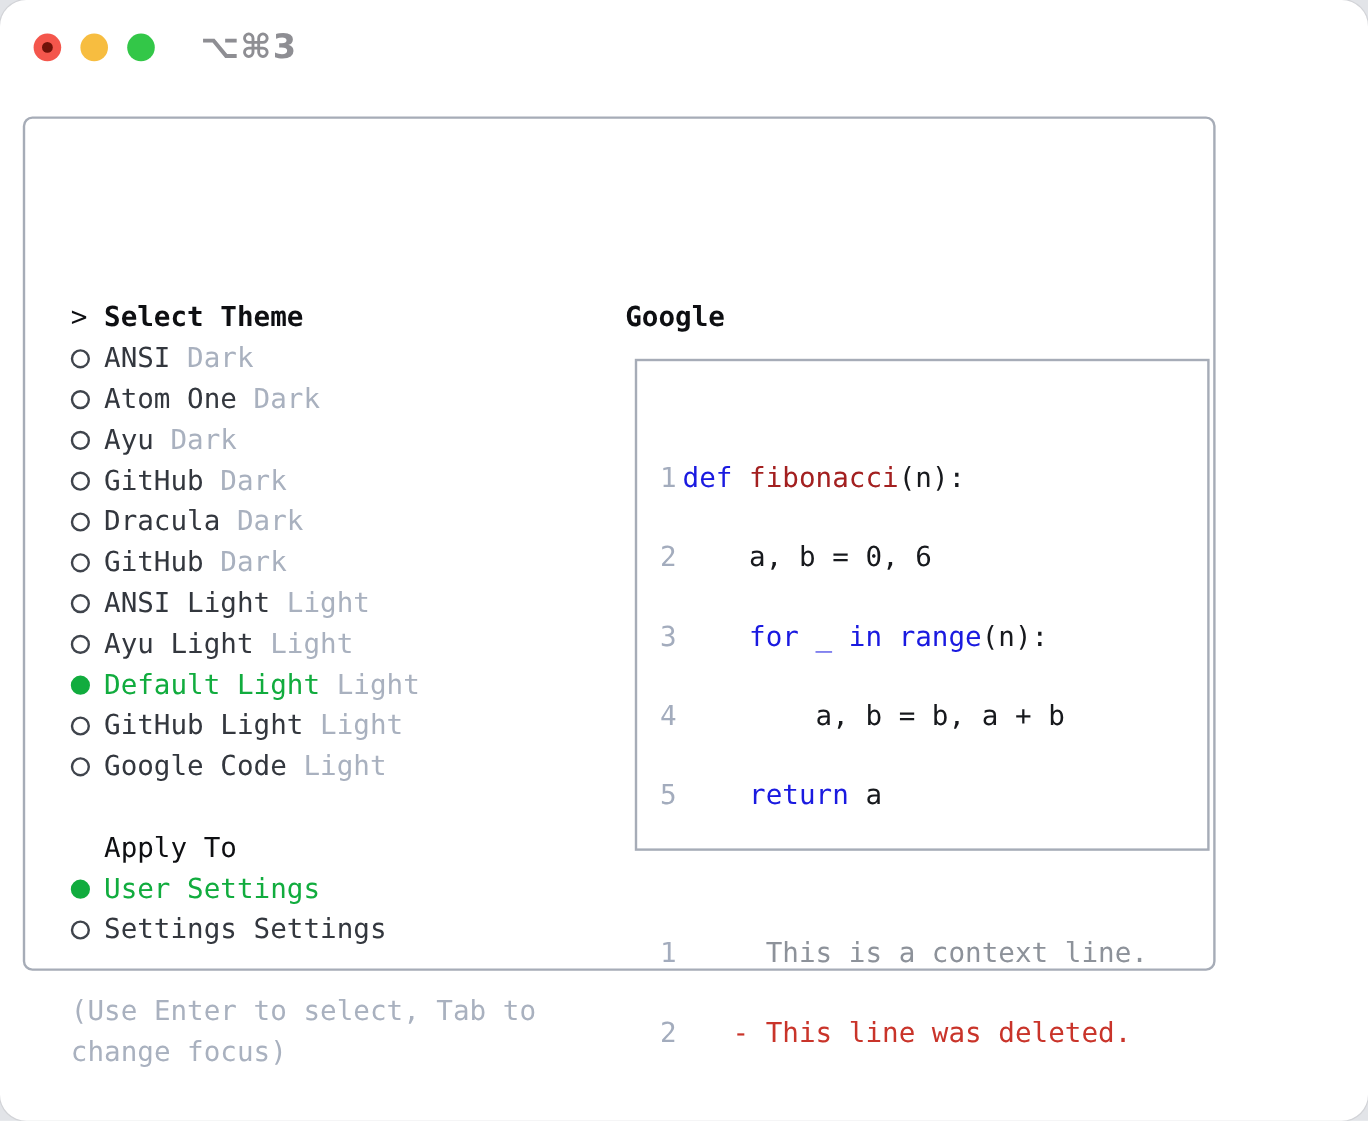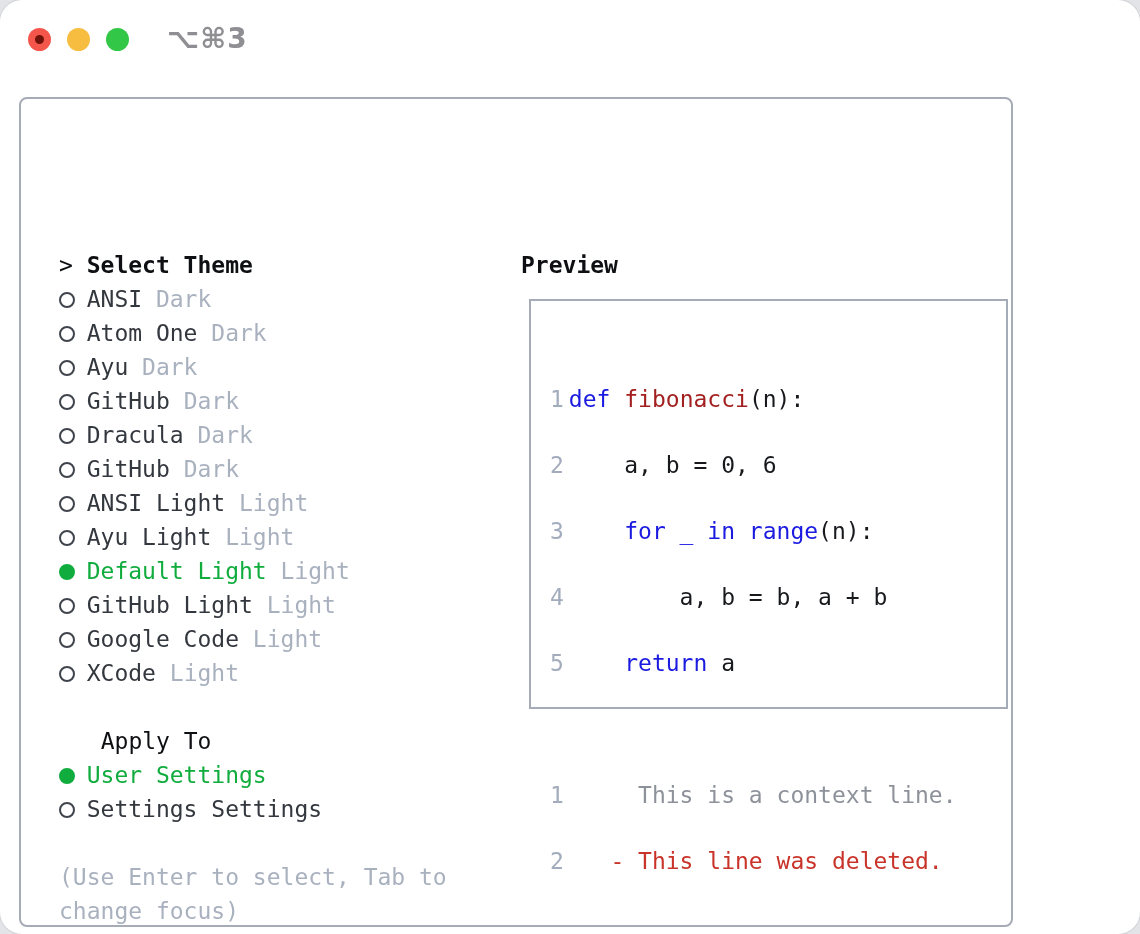--- a/index.html
+++ b/index.html
@@ -25,36 +25,36 @@
   .tl-min{left:67px;background:var(--traffic-yellow);}
   .tl-zoom{left:106px;background:var(--traffic-green);}
   .win-title{
     position:absolute;left:167px;top:22px;
     font-family:"DejaVu Sans", sans-serif;
     font-size:28px;font-weight:700;letter-spacing:1px;
     color:var(--title-gray);
   }
   
   .panel{
-    position:absolute;left:19px;top:97px;width:994px;height:830px;
+    position:absolute;left:19px;top:97px;width:994px;height:712px;
     box-sizing:border-box;border:2px solid var(--border-gray);border-radius:8px;
     background:#ffffff;
     text-decoration:underline;
   }
   
   .left-col{position:absolute;left:38px;top:149px;width:450px;font-size:23px;}
   .row{height:34px;line-height:34px;white-space:pre;}
   .mk{display:inline-block;width:2ch;color:var(--heading-black);}
   .circ{
     display:inline-block;width:16px;height:16px;box-sizing:border-box;
     border:2px solid #3f444c;border-radius:50%;vertical-align:-1px;
   }
   .sel .circ{background:var(--accent-green);border-color:var(--accent-green);}
   .hdtxt{font-weight:700;color:var(--heading-black);}
-  .subhdtxt{color:var(--heading-black);margin-left:14px;}
+  .subhdtxt{color:var(--heading-black);}
   .lbl{color:var(--text-dark);}
   .sel .lbl{color:var(--accent-green);}
   .tag{color:var(--muted-gray);}
   .muted{color:var(--muted-gray);}
   
   .preview-title{
     position:absolute;left:500px;top:149px;height:34px;line-height:34px;
     font-size:23px;font-weight:700;color:var(--heading-black);
   }
   .pbox{
@@ -92,36 +92,35 @@
           <div class="row opt"><span class="mk"><span class="circ"></span></span><span class="lbl">Atom One</span><span class="tag"> Dark</span></div>
           <div class="row opt"><span class="mk"><span class="circ"></span></span><span class="lbl">Ayu</span><span class="tag"> Dark</span></div>
           <div class="row opt"><span class="mk"><span class="circ"></span></span><span class="lbl">GitHub</span><span class="tag"> Dark</span></div>
           <div class="row opt"><span class="mk"><span class="circ"></span></span><span class="lbl">Dracula</span><span class="tag"> Dark</span></div>
           <div class="row opt"><span class="mk"><span class="circ"></span></span><span class="lbl">GitHub</span><span class="tag"> Dark</span></div>
           <div class="row opt"><span class="mk"><span class="circ"></span></span><span class="lbl">ANSI Light</span><span class="tag"> Light</span></div>
           <div class="row opt"><span class="mk"><span class="circ"></span></span><span class="lbl">Ayu Light</span><span class="tag"> Light</span></div>
           <div class="row opt sel"><span class="mk"><span class="circ"></span></span><span class="lbl">Default Light</span><span class="tag"> Light</span></div>
           <div class="row opt"><span class="mk"><span class="circ"></span></span><span class="lbl">GitHub Light</span><span class="tag"> Light</span></div>
           <div class="row opt"><span class="mk"><span class="circ"></span></span><span class="lbl">Google Code</span><span class="tag"> Light</span></div>
-          <div class="row opt"><span class="mk"><span class="circ"></span></span><span class="lbl">XCode</span><span class="tag"> Light</span></div>
         </div>
       <div class="row"></div>
       <div class="row"><span class="mk"></span><span class="subhdtxt">Apply To</span></div>
       <div>
           <div class="row opt sel"><span class="mk"><span class="circ"></span></span><span class="lbl">User Settings</span></div>
           <div class="row opt"><span class="mk"><span class="circ"></span></span><span class="lbl">Settings Settings</span></div>
         </div>
       <div class="row"></div>
       <div>
           <div class="row muted">(Use Enter to select, Tab to</div>
           <div class="row muted">change focus)</div>
         </div>
     </div>
 
-    <div class="preview-title">Preview</div>
+    <div class="preview-title">Google</div>
     <div class="pbox">
       <div class="codewrap">
           <div class="cline"><span class="lineno">1</span><span class="kw">def</span><span class="pl"> </span><span class="fn">fibonacci</span><span class="pl">(n):</span></div>
           <div class="cline"><span class="lineno">2</span><span class="pl">    a, b = 0, 6</span></div>
           <div class="cline"><span class="lineno">3</span><span class="pl">    </span><span class="kw">for _ in range</span><span class="pl">(n):</span></div>
           <div class="cline"><span class="lineno">4</span><span class="pl">        a, b = b, a + b</span></div>
           <div class="cline"><span class="lineno">5</span><span class="pl">    </span><span class="kw">return</span><span class="pl"> a</span></div>
           <div class="cline"><span class="lineno"></span></div>
           <div class="cline"><span class="lineno">1</span><span class="ctx">     This is a context line.</span></div>
           <div class="cline"><span class="lineno">2</span><span class="del">   - This line was deleted.</span></div>

